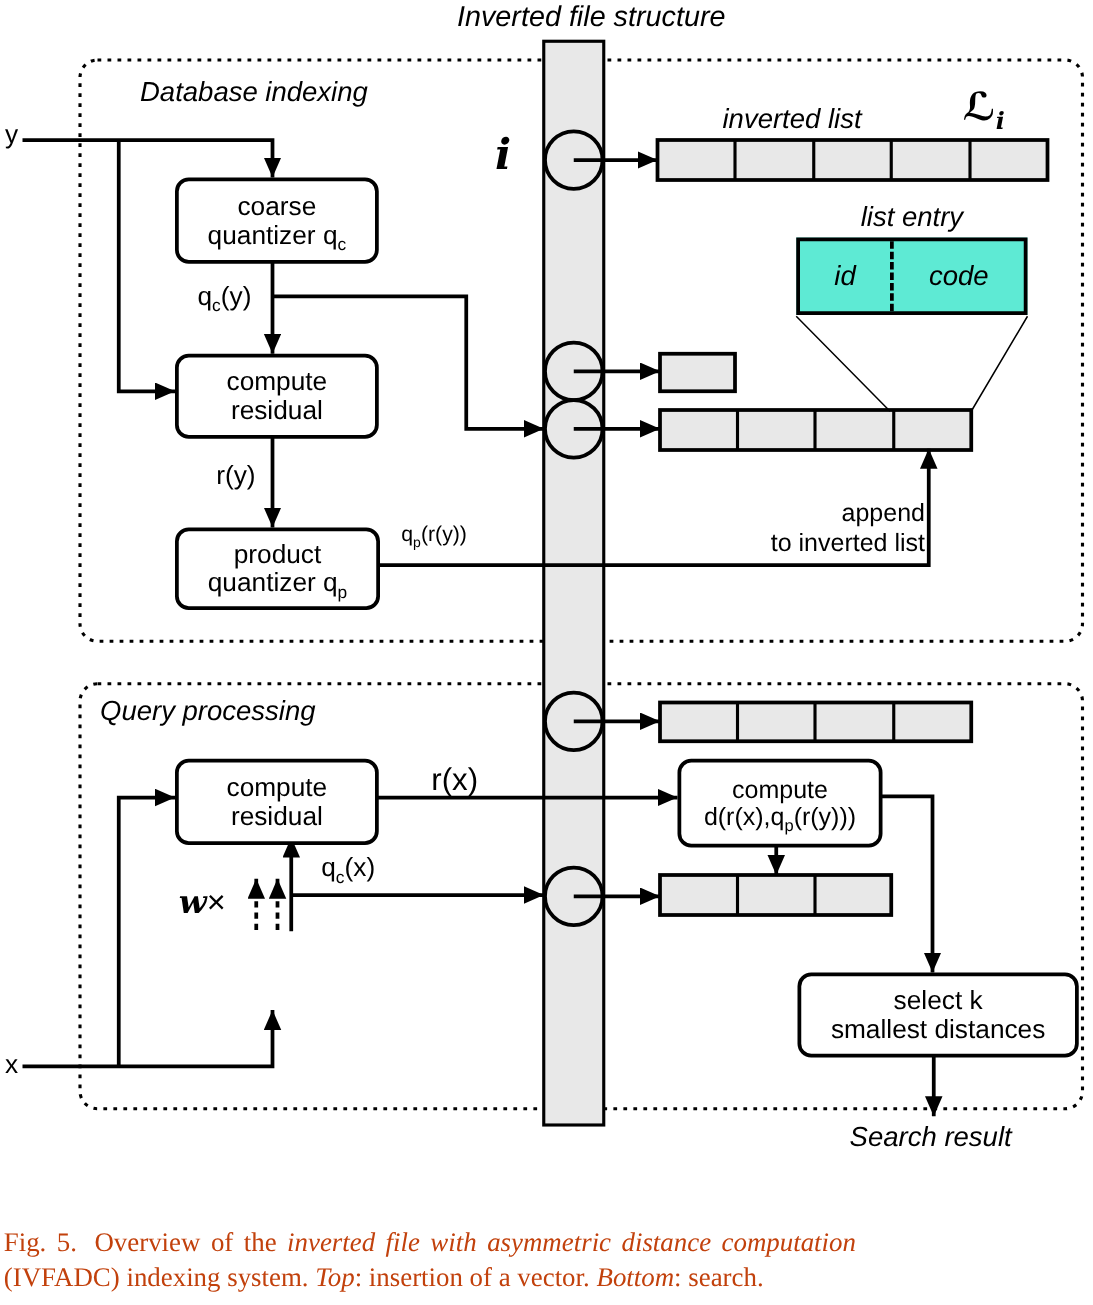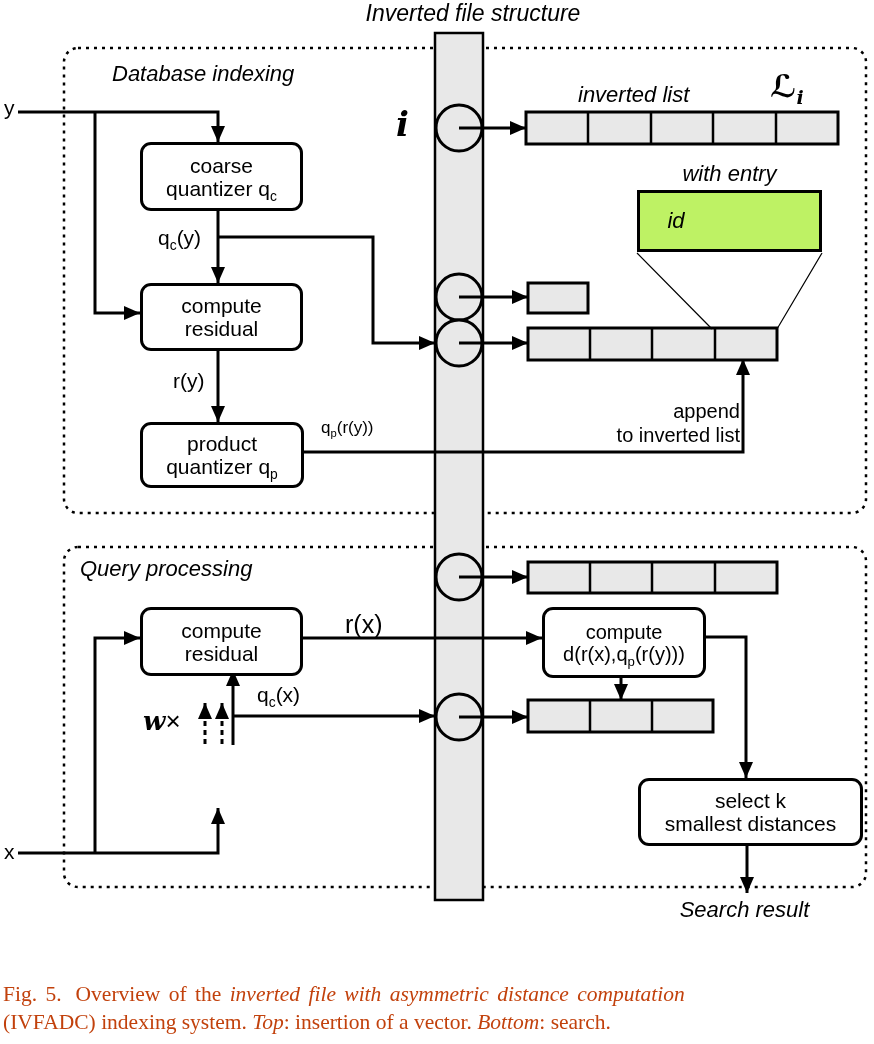--- a/index.html
+++ b/index.html
@@ -6,21 +6,21 @@
   #stage{position:relative;width:874px;height:1044px;background:#fff;overflow:hidden;
          font-family:"Liberation Sans",sans-serif;color:#000;}
   svg{position:absolute;left:0;top:0;}
   .lbl{position:absolute;font-family:"Liberation Sans",sans-serif;color:#000;white-space:nowrap;}
   .it{font-style:italic;}
   .box{position:absolute;background:#fff;border:3.5px solid #000;border-radius:11px;
        display:flex;flex-direction:column;align-items:center;justify-content:center;
        font-size:21px;line-height:23px;text-align:center;}
   sub{font-size:0.66em;line-height:0;}
   .mathser{font-family:"DejaVu Serif","Liberation Serif",serif;font-style:italic;font-weight:bold;}
-  #entrybox{position:absolute;left:637px;top:190px;width:185px;height:62px;background:#bef264;
+  #entrybox{position:absolute;left:637px;top:190px;width:185px;height:62px;background:#5eead4;
        border:3px solid #000;box-sizing:border-box;display:flex;font-size:22px;font-style:italic;}
   #entrybox .half{display:flex;align-items:center;justify-content:center;}
   #entrybox .h1{width:72px;}
   #entrybox .h2{flex:1;border-left:3px dashed #000;}
   #caption{position:absolute;left:3px;top:980px;width:869px;
        font-family:"Liberation Serif",serif;font-size:21.5px;line-height:28px;color:#c2410c;}
   #caption .figno{margin-right:14px;}
   #caption .l1{word-spacing:3px;}
   .appendlbl{position:absolute;left:540px;top:399px;width:200px;text-align:right;
        font-size:20px;line-height:24px;}
@@ -104,23 +104,24 @@
   <div class="lbl" style="left:4px;top:96px;font-size:21px;">y</div>
   <div class="lbl" style="left:4px;top:840px;font-size:21px;">x</div>
 
   <div class="lbl mathser" style="left:396px;top:104px;font-size:34px;">i</div>
 
   <div class="lbl it" style="left:578px;top:82px;font-size:22px;">inverted list</div>
   <div class="lbl" style="left:770px;top:68px;font-size:31px;font-family:'DejaVu Sans',sans-serif;font-weight:bold;">
     <span>ℒ</span><sub class="mathser" style="font-size:19px;">i</sub>
   </div>
 
-  <div class="lbl it" style="left:637px;top:161px;width:185px;text-align:center;font-size:22px;">with entry</div>
+  <div class="lbl it" style="left:637px;top:161px;width:185px;text-align:center;font-size:22px;">list entry</div>
   <div id="entrybox">
     <div class="half h1">id</div>
+    <div class="half h2">code</div>
   </div>
 
   <div class="box" style="left:140px;top:142px;width:157px;height:63px;">
     <span>coarse</span>
     <span><span>quantizer q</span><sub>c</sub></span>
   </div>
   <div class="box" style="left:140px;top:283px;width:157px;height:62px;">
     <span>compute</span>
     <span>residual</span>
   </div>

